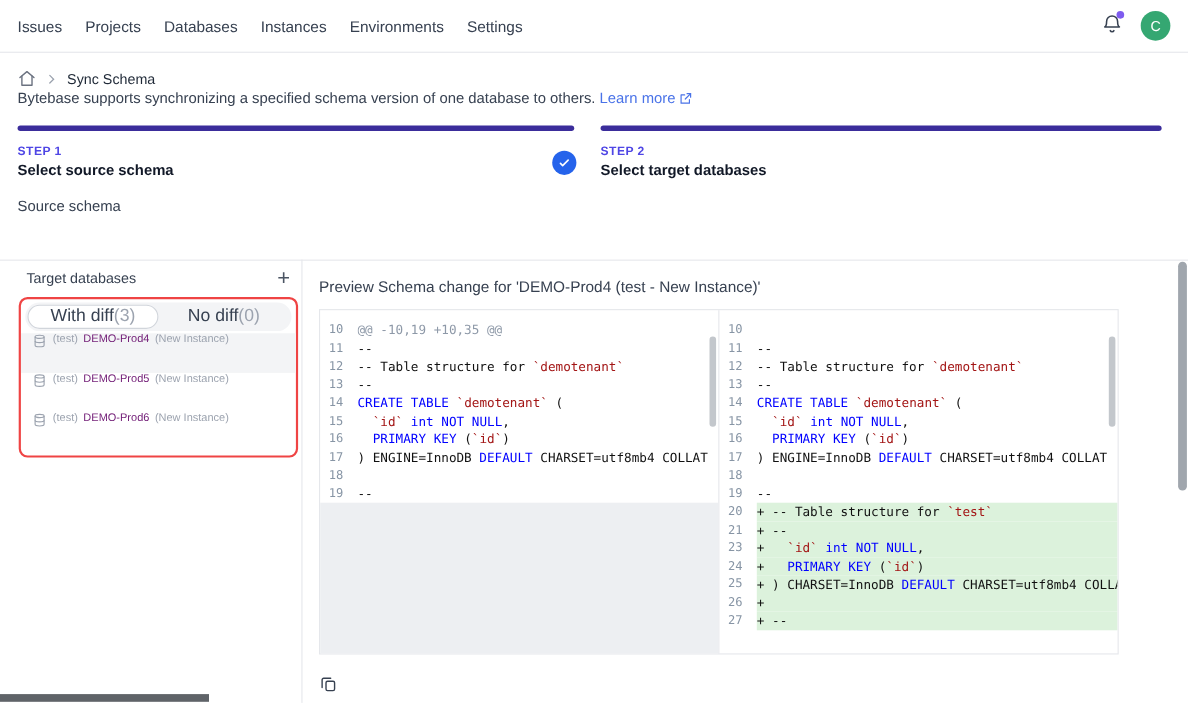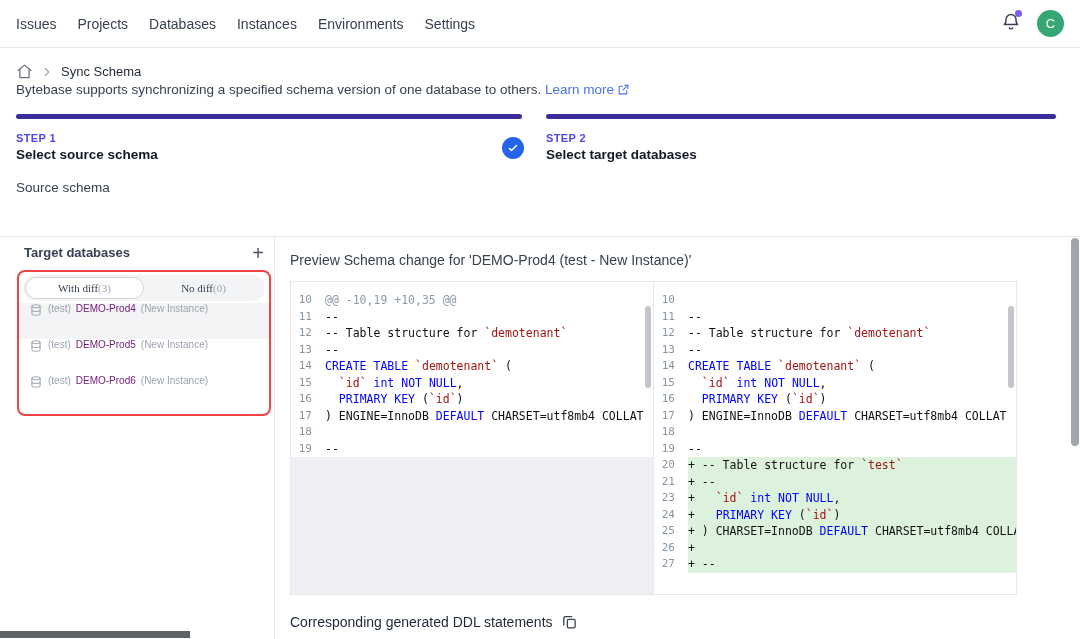--- a/index.html
+++ b/index.html
@@ -44,25 +44,25 @@
   
   .source-label{position:absolute;left:16px;top:180px;font-size:13.5px;color:#374151;font-weight:500}
   .src-grid{position:absolute;left:133px;top:180px;display:grid;grid-template-columns:150px auto;row-gap:8px;font-size:13.5px;color:#374151}
   .src-grid a{color:var(--link);text-decoration:none;cursor:pointer}
 
   
   .main-top-border{position:absolute;left:0;top:236px;width:100%;border-top:1px solid #e5e7eb}
   .main-vert-border{position:absolute;left:274px;top:236px;bottom:0;border-left:1px solid #e5e7eb}
 
   
-  .tp-header{position:absolute;left:24px;top:245px;font-size:13px;font-weight:700;color:#374151}
+  .tp-header{position:absolute;left:24px;top:245px;font-size:13px;font-weight:400;color:#374151}
   .tp-add{position:absolute;left:246px;top:241px;width:24px;height:24px;background:none;border:none;font-size:20px;line-height:22px;color:#4b5563;cursor:pointer;padding:0}
   .target-box{position:absolute;left:17px;top:270px;width:254px;height:146px;border:2px solid var(--danger);border-radius:8px;overflow:hidden;background:#fff}
   .tabs{margin:3px 4px 2px 4px;display:flex;background:#f3f4f6;border-radius:13px;padding:2px;height:26px}
-  .tab{flex:1;display:flex;align-items:center;justify-content:center;gap:0;font-size:11px;border:1px solid transparent;background:transparent;border-radius:12px;color:#374151;cursor:pointer;padding:0;font-family:Liberation Serif, serif}
+  .tab{flex:1;display:flex;align-items:center;justify-content:center;gap:0;font-size:16px;border:1px solid transparent;background:transparent;border-radius:12px;color:#374151;cursor:pointer;padding:0;font-family:Liberation Sans, sans-serif}
   .tab.selected{background:#fff;border:1px solid #d1d5db}
   .tab .count{color:#9ca3af}
   .db-item{height:36px;display:flex;align-items:flex-start;gap:5px;padding:0 10px;font-size:10px;cursor:pointer;white-space:nowrap;overflow:hidden}
   .db-item.selected{background:#f3f4f6}
   .db-item .db-icon{display:flex;flex:0 0 auto}
   .db-item .db-icon svg{width:14px;height:14px}
   .db-item .env{color:#9ca3af}
   .db-item .name{color:#701a75}
   .db-item .suffix{color:#9ca3af}
 
@@ -334,21 +334,20 @@
           <div class="code-line added">
             <span class="ln">27</span>
             <span class="lc"><span class="tok-pl">+ --</span></span>
           </div>
         </div>
       <div class="pane-scroll"></div>
     </div>
   </div>
 
   <div class="ddl-title">
-    <span>Corresponding generated DDL statements</span>
     <button class="copy-btn">
       <svg viewBox="0 0 24 24" fill="none" stroke="currentColor" stroke-width="1.8" stroke-linecap="round" stroke-linejoin="round">
           <rect x="9" y="9" width="11" height="12" rx="2"></rect>
           <path d="M15 5H6a2 2 0 0 0-2 2v10"></path>
         </svg>
     </button>
   </div>
 
   <div class="page-vscroll"></div>
   <div class="page-hscroll"></div>

